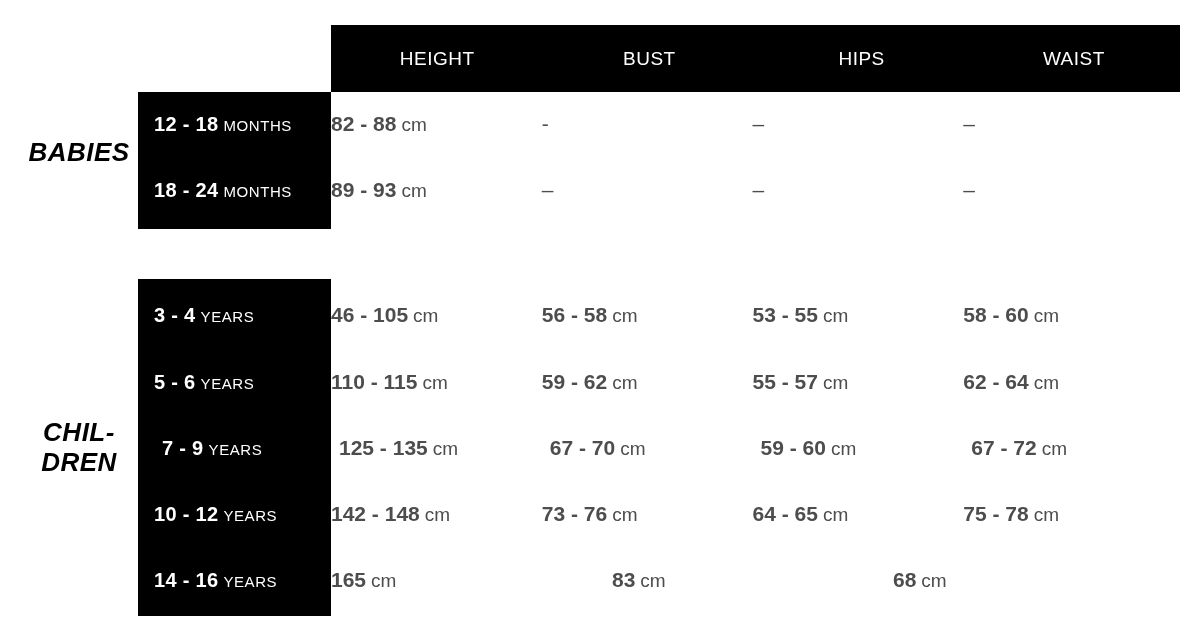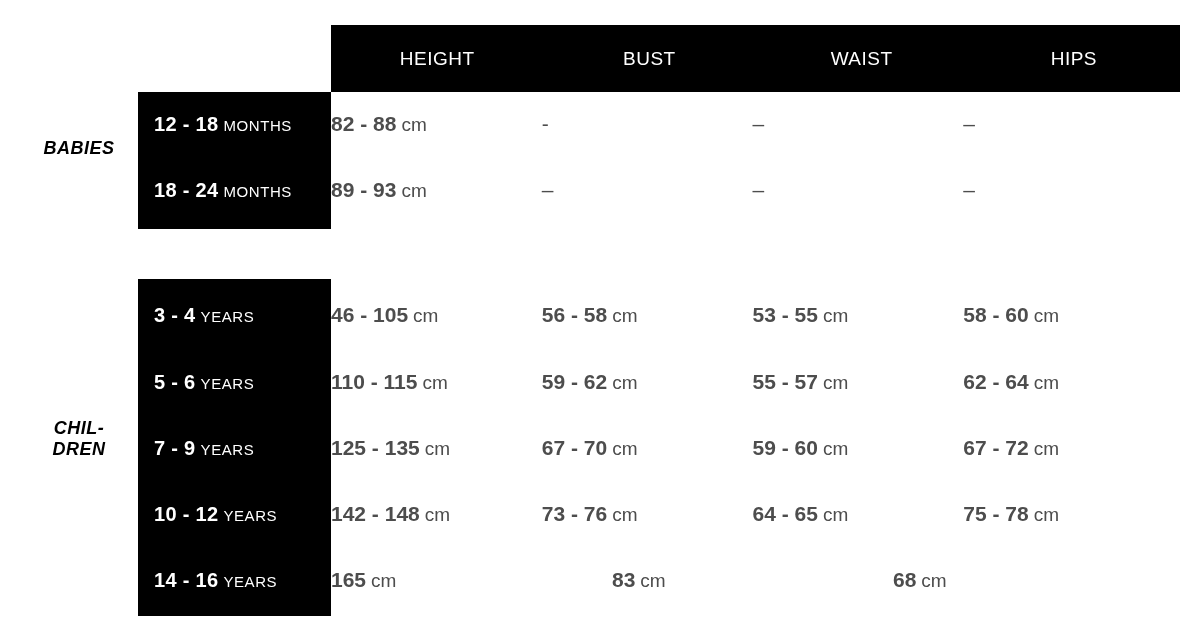--- a/index.html
+++ b/index.html
@@ -45,21 +45,21 @@
 
   
   .group-label {
     position: absolute;
     left: 0;
     width: 158px;
     text-align: center;
     color: #000000;
     font-weight: bold;
     font-style: italic;
-    font-size: 18px;
+    font-size: 26px;
     letter-spacing: 0.5px;
     line-height: 1.15;
   }
   #label-babies { top: 138px; }
   #label-children { top: 418px; }
 
   
   .age-block {
     position: absolute;
     left: 138px;
@@ -123,22 +123,22 @@
   
   .values { padding-right: 6px; }
 </style>
 </head>
 <body>
 
 <div class="header-bar"></div>
 <div class="header-cells">
   <div class="header-cell">HEIGHT</div>
   <div class="header-cell">BUST</div>
+  <div class="header-cell">HIPS</div>
   <div class="header-cell">WAIST</div>
-  <div class="header-cell">HIPS</div>
 </div>
 
 <div class="age-block" id="babies-block"></div>
 <div class="group-label" id="label-babies">BABIES</div>
 
 <div class="row" style="top: 106px; height: 36px;">
   <div class="age-cell">
     <span class="age-num">12 - 18</span><span class="age-unit">MONTHS</span>
   </div>
   <div class="values">
@@ -216,21 +216,21 @@
     </div>
     <div class="val-cell">
       <span class="val-num">55 - 57</span><span class="val-unit">cm</span>
     </div>
     <div class="val-cell">
       <span class="val-num">62 - 64</span><span class="val-unit">cm</span>
     </div>
   </div>
 </div>
 
-<div class="row" style="top: 430px; height: 36px;">
+<div class="row" style="top: 430px; height: 36px; padding-left: 8px;">
   <div class="age-cell">
     <span class="age-num">7 - 9</span><span class="age-unit">YEARS</span>
   </div>
   <div class="values">
     <div class="val-cell">
       <span class="val-num">125 - 135</span><span class="val-unit">cm</span>
     </div>
     <div class="val-cell">
       <span class="val-num">67 - 70</span><span class="val-unit">cm</span>
     </div>

